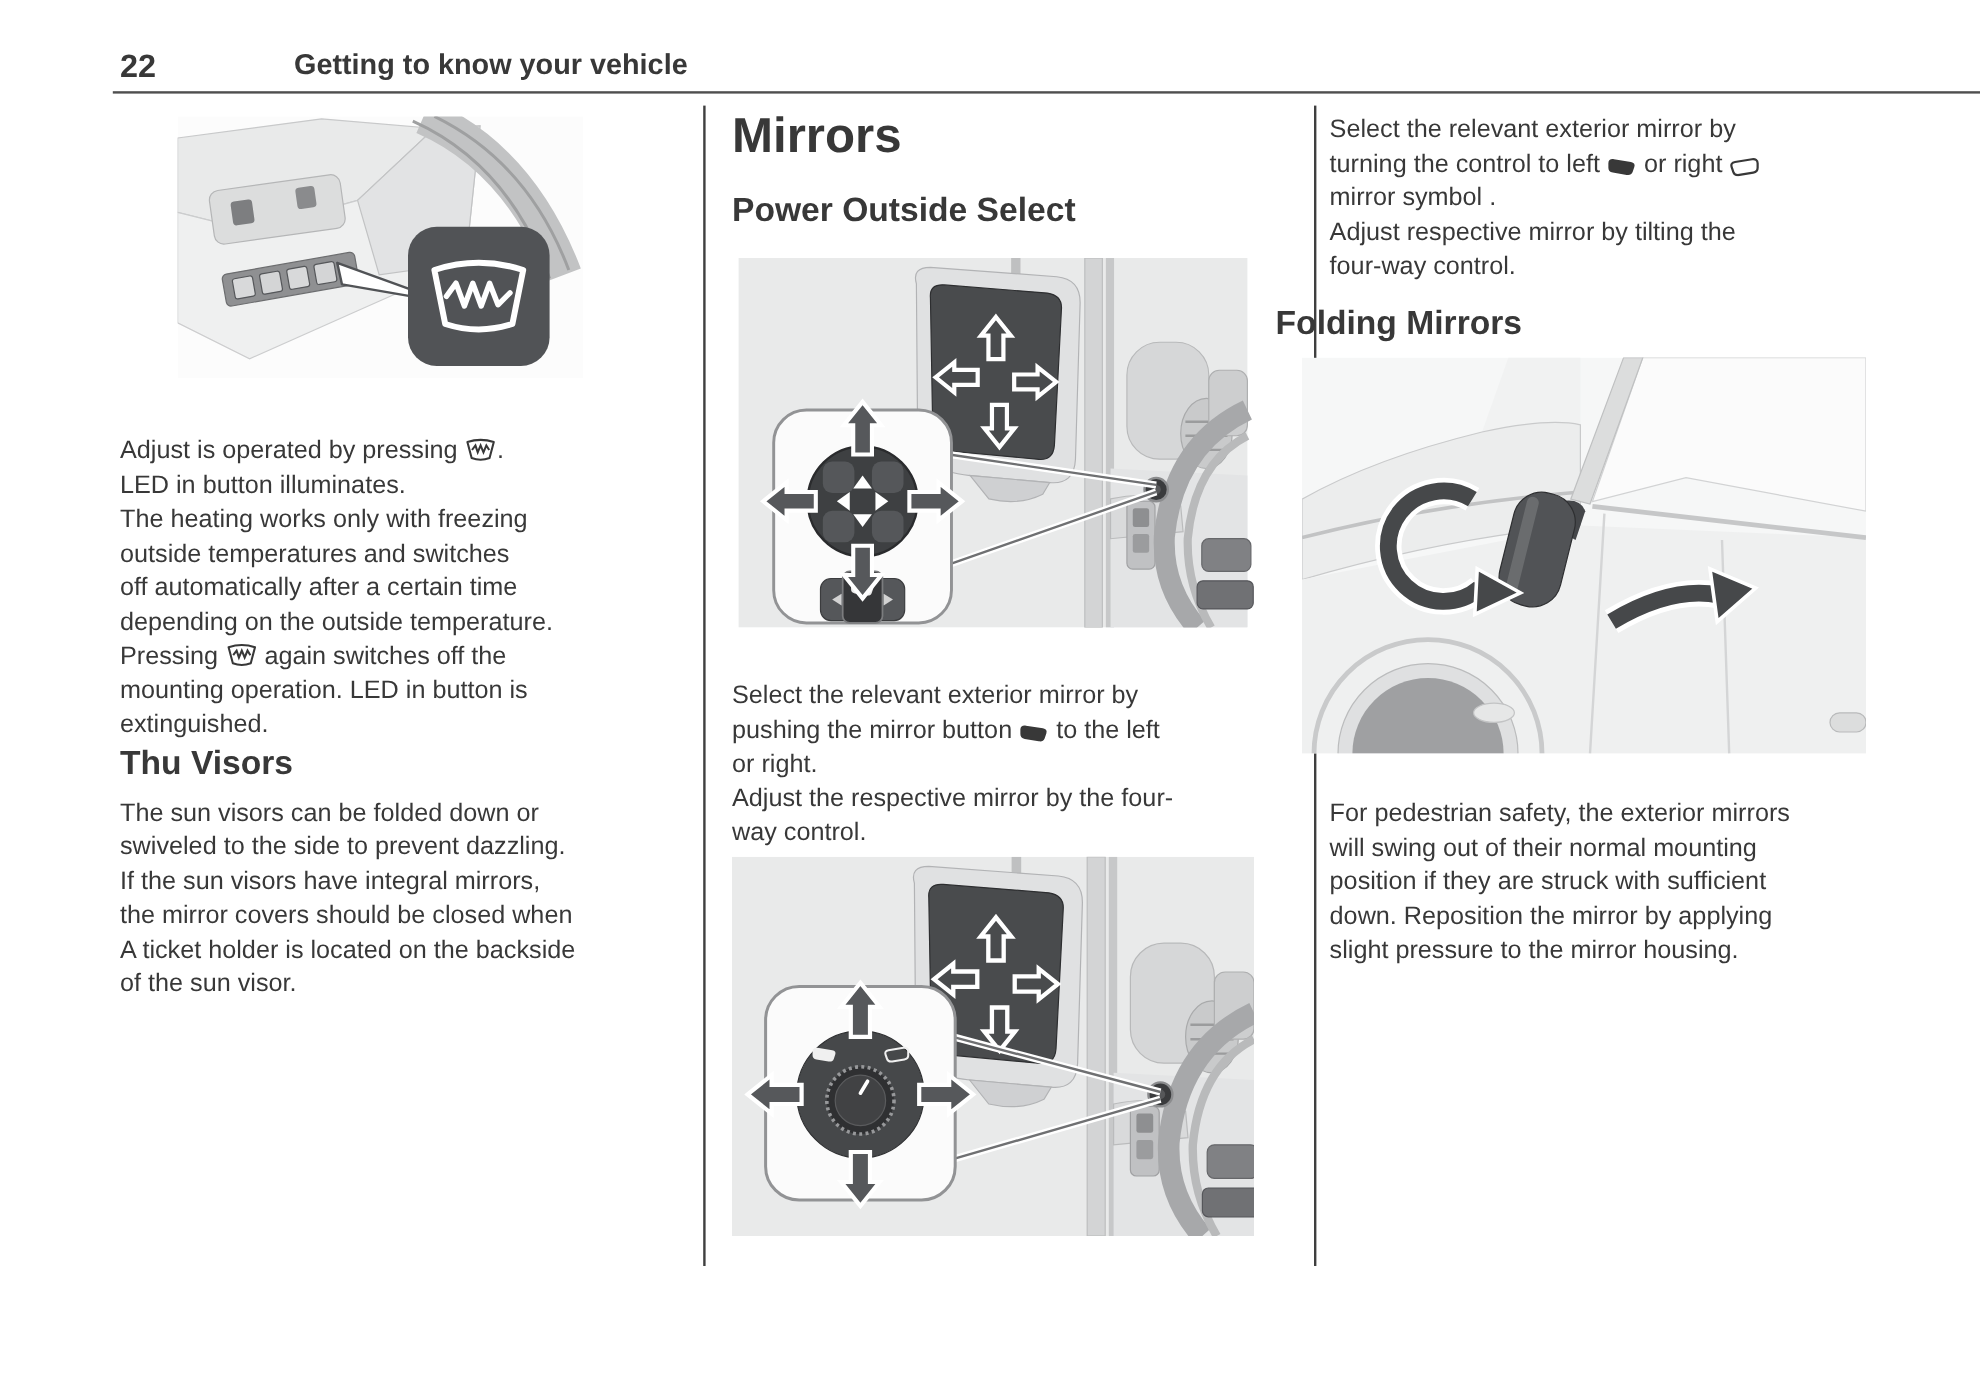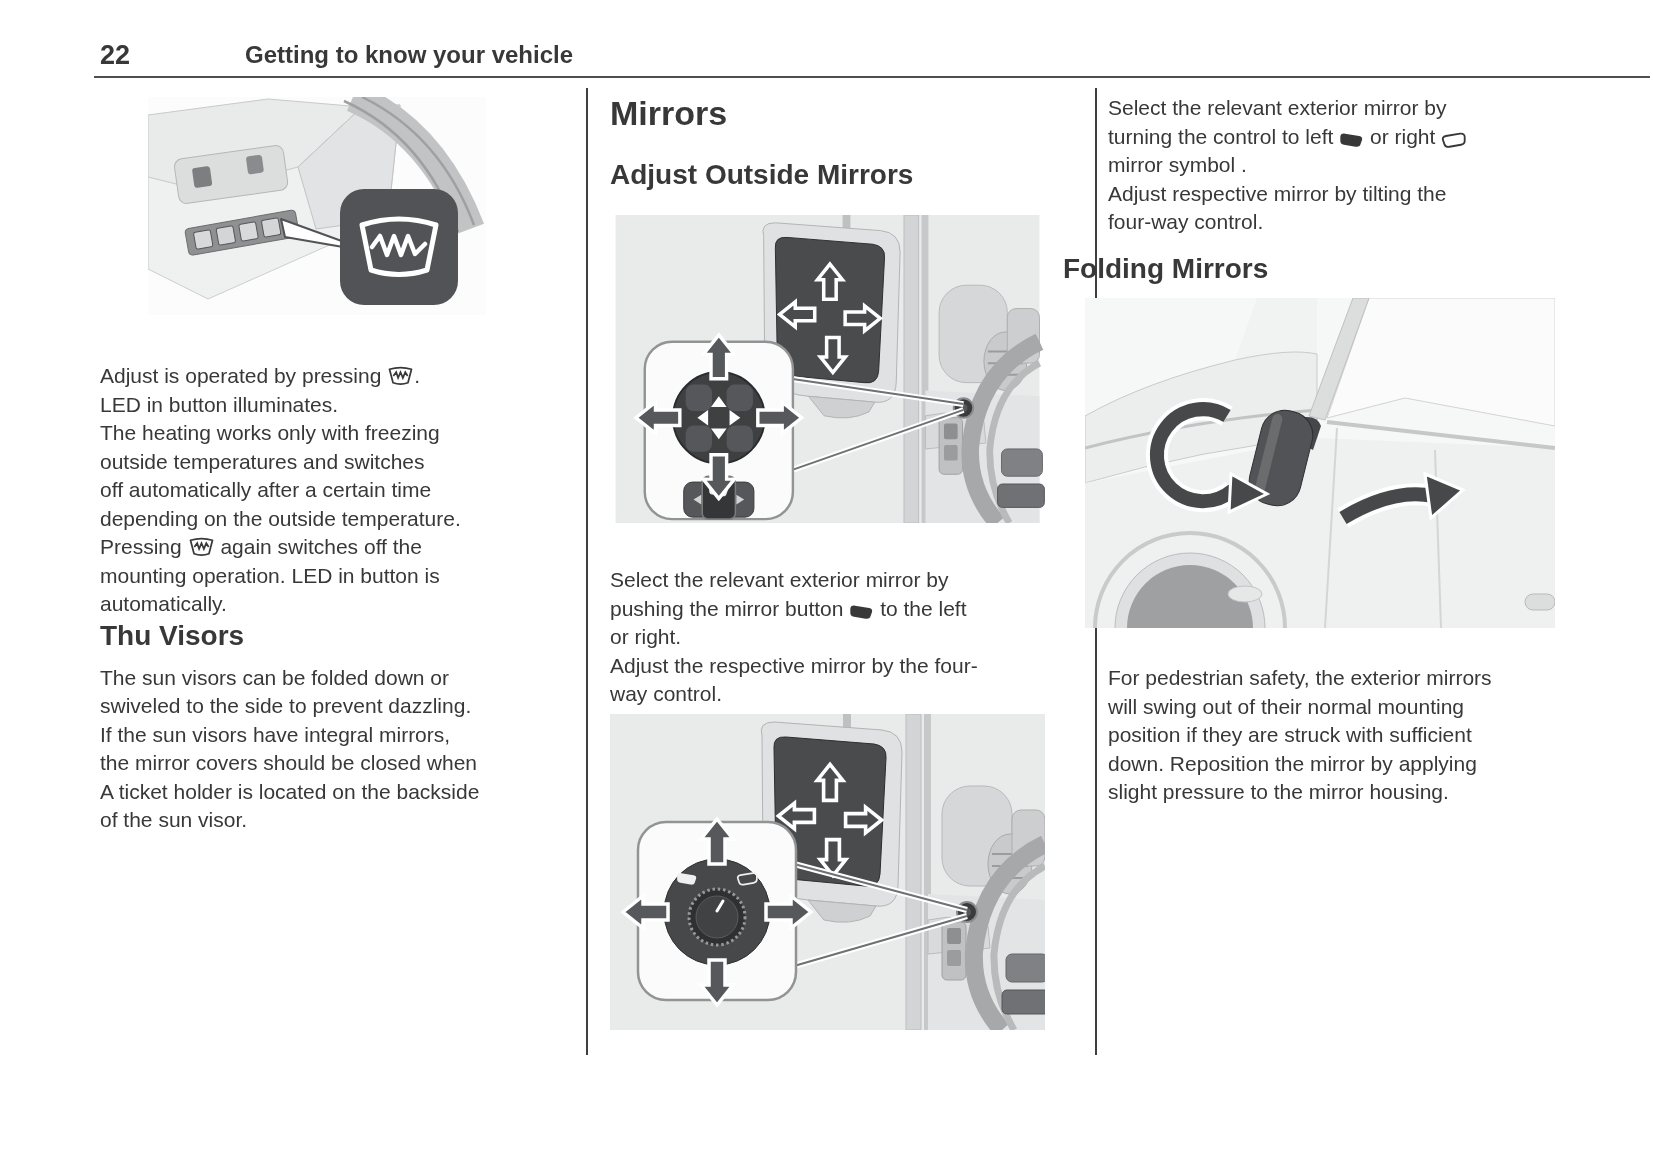--- a/index.html
+++ b/index.html
@@ -5,21 +5,21 @@
   html,body{margin:0;padding:0;background:#ffffff;}
   body{width:1653px;height:1165px;position:relative;overflow:hidden;
        font-family:"Liberation Sans","DejaVu Sans",sans-serif;color:#383838;}
   .abs{position:absolute;margin-left:45px;}
   .hdr-num{font-size:27px;font-weight:bold;}
   .hdr-title{font-size:24px;font-weight:bold;}
   .rule{background:#4f4f4f;height:2px;}
   .vsep{background:#3f3f3f;width:2px;}
   .body-text{font-size:21px;line-height:28.5px;}
   .tline{display:block;white-space:nowrap;}
-  h1.title{font-size:34px;line-height:38px;margin:0;font-weight:bold;}
+  h1.title{font-size:41px;line-height:38px;margin:0;font-weight:bold;}
   h2.sect{font-size:28px;line-height:33px;margin:0;font-weight:bold;}
   .h-gap{margin-top:17px;}
   .p-gap{margin-top:12px;}
   .inline-icon{display:inline-block;vertical-align:-4px;}
   figure{margin:0;padding:0;}
   svg{display:block;}
 </style>
 </head>
 <body>
 
@@ -105,36 +105,36 @@
   <span class="tline">LED in button illuminates.</span>
   <span class="tline">The heating works only with freezing</span>
   <span class="tline">outside temperatures and switches</span>
   <span class="tline">off automatically after a certain time</span>
   <span class="tline">depending on the outside temperature.</span>
   <span class="tline"><span>Pressing </span><svg class="inline-icon" width="27" height="22" viewBox="0 0 28 23">
         <path d="M2.5,4.5 Q14,0.8 25.5,4.5 L21.8,18.5 Q14,21.5 6.2,18.5 Z" fill="none" stroke="#383838" stroke-width="1.8" stroke-linejoin="round"></path>
         <polyline points="6.5,11.5 9.5,7.5 11.5,13.5 14,7.5 16.5,13.5 19,7.5 21.5,11.5" fill="none" stroke="#383838" stroke-width="1.8"></polyline>
       </svg><span> again switches off the</span></span>
   <span class="tline">mounting operation. LED in button is</span>
-  <span class="tline">automatically.</span>
+  <span class="tline">extinguished.</span>
 
   <h2 class="sect h-gap">Thu Visors</h2>
   <div class="p-gap">
     <span class="tline">The sun visors can be folded down or</span>
     <span class="tline">swiveled to the side to prevent dazzling.</span>
     <span class="tline">If the sun visors have integral mirrors,</span>
     <span class="tline">the mirror covers should be closed when</span>
     <span class="tline">A ticket holder is located on the backside</span>
     <span class="tline">of the sun visor.</span>
   </div>
 </div>
 
 <div class="abs" style="left:565px;top:94px;">
   <h1 class="title">Mirrors</h1>
-  <h2 class="sect" style="margin-top:26px;">Adjust Outside Mirrors</h2>
+  <h2 class="sect" style="margin-top:26px;">Power Outside Select</h2>
 </div>
 
 <figure class="abs" style="left:565px;top:215px;">
   <svg width="435" height="308" viewBox="0 0 435 316">
     <use href="#mirrorScene"></use>
     <g>
       <path d="M180,168 L357,194 M180,262 L357,200" stroke="#ffffff" stroke-width="6" fill="none"></path>
       <path d="M180,168 L357,194 M180,262 L357,200" stroke="#6f7072" stroke-width="2" fill="none"></path>
     </g>
     <rect x="30" y="130" width="152" height="182" rx="28" fill="#fbfbfb" stroke="#929395" stroke-width="2.5"></rect>

